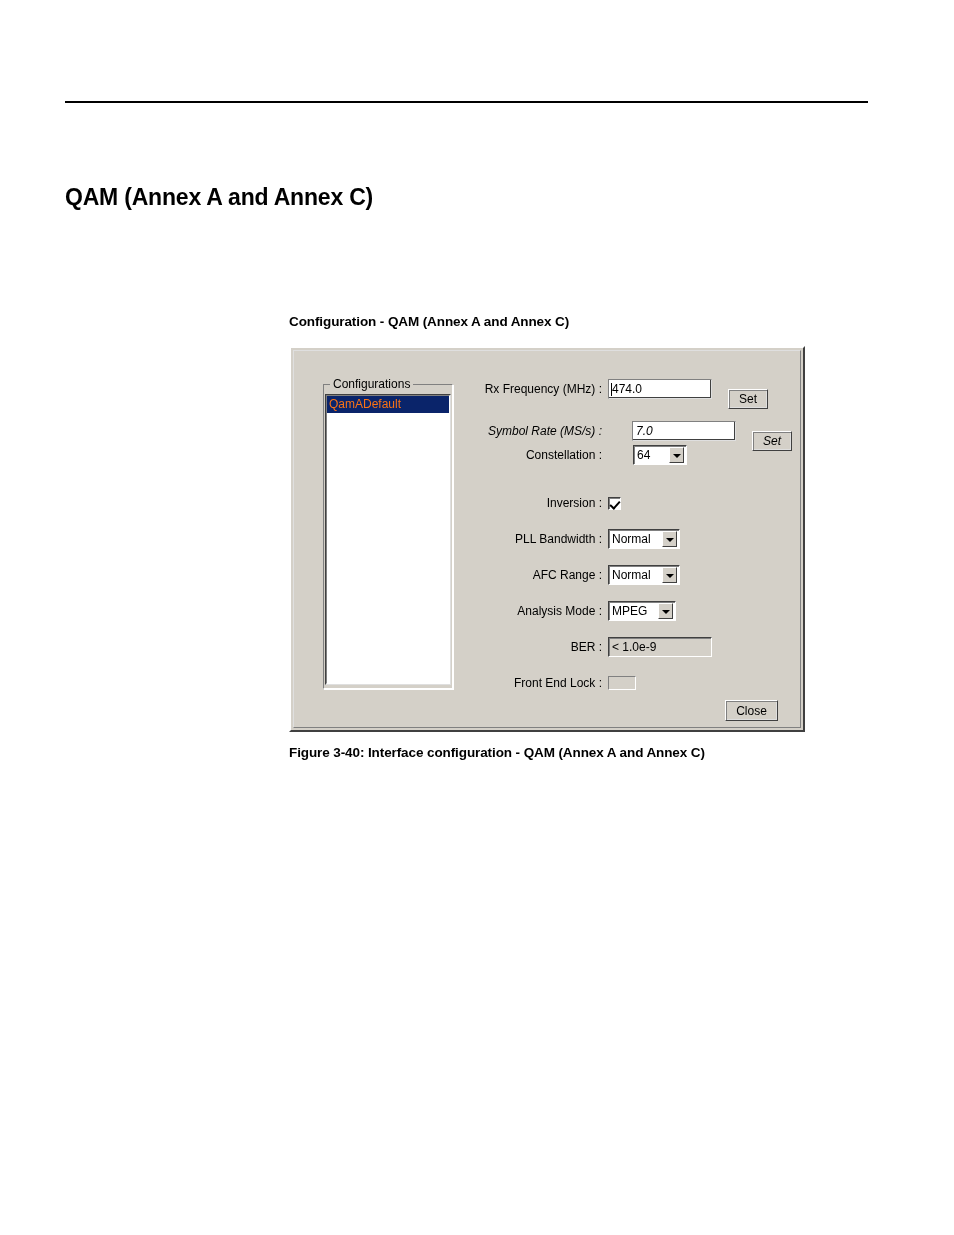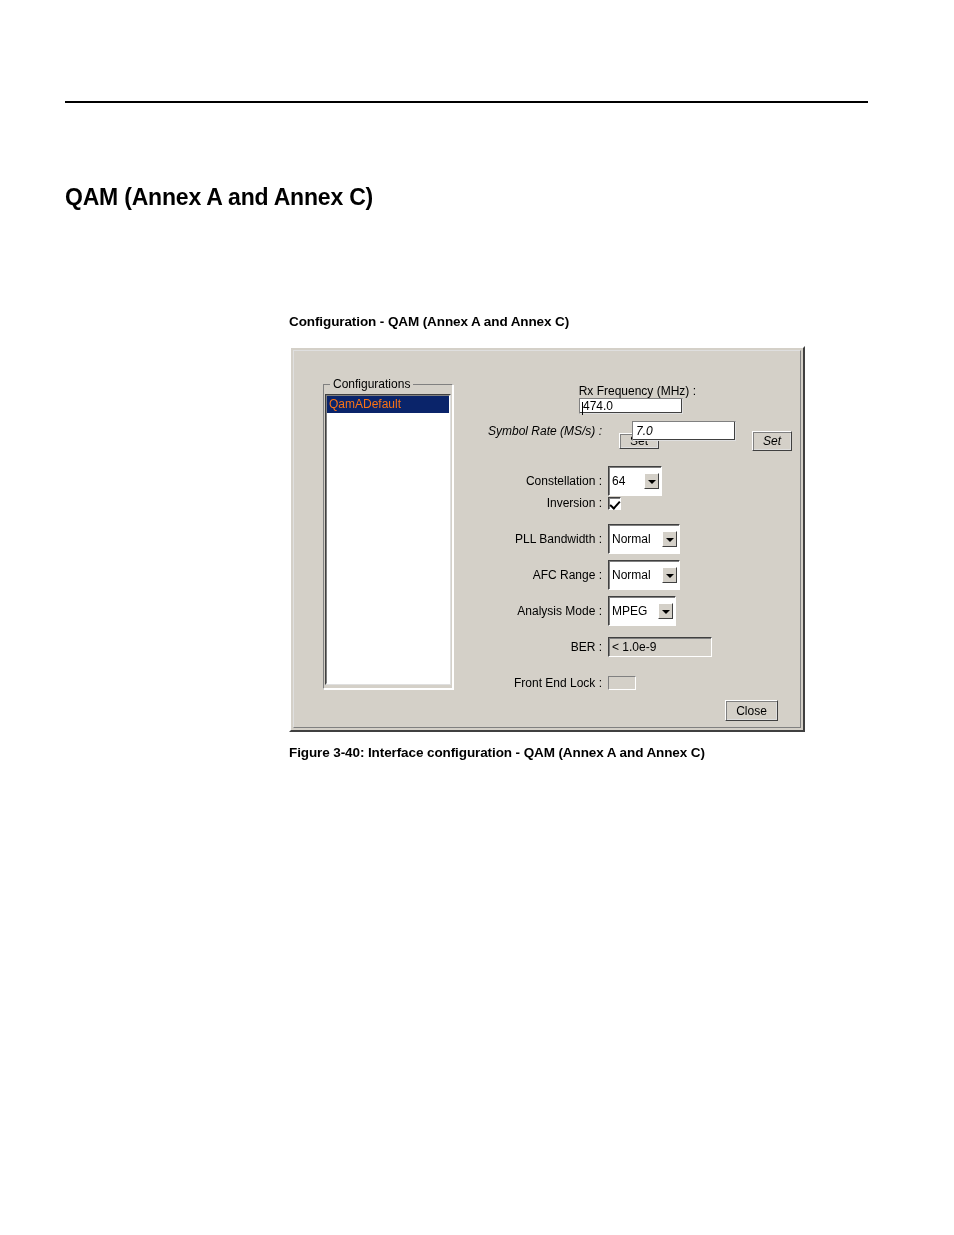--- a/index.html
+++ b/index.html
@@ -276,21 +276,21 @@
     color: #000000;
     display: flex;
     align-items: center;
     justify-content: center;
     height: 20px;
     width: 40px;
     margin-top: 19px;
   }
 
   .combo {
-    height: 30px;
+    height: 20px;
     background: #ffffff;
     border-top: 1px solid #404040;
     border-left: 1px solid #404040;
     border-right: 1px solid #ffffff;
     border-bottom: 1px solid #ffffff;
     box-shadow: 1px 1px 0 0 #808080 inset;
     box-sizing: border-box;
     display: flex;
     align-items: center;
     position: relative;
@@ -399,38 +399,38 @@
   <div class="groupbox-shadow"></div>
   <div class="groupbox-title">Configurations</div>
 
   <div class="listbox-outer"></div>
   <div class="listbox">
     <div class="listbox-item selected">QamADefault</div>
   </div>
 
   <div class="form">
 
-    <div class="row" style="top:6px;flex-direction:column;">
+    <div class="row" style="top:0;">
       <div class="row-label">Rx Frequency (MHz) :</div>
       <div class="textfield wide" style="width:104px;">
         <span class="caret"></span>
         <span>474.0</span>
       </div>
       <div class="btn" style="margin-left:16px;">Set</div>
     </div>
 
     <div class="row" style="top:42px;font-style:italic;">
       <div class="row-label">Symbol Rate (MS/s) :</div>
       <div class="textfield wide" style="width:104px;margin-left:24px;">
         <span>7.0</span>
       </div>
       <div class="btn" style="margin-left:16px;">Set</div>
     </div>
 
-    <div class="row" style="top:92px;">
+    <div class="row" style="top:66px;gap:25px;">
       <div class="row-label">Constellation :</div>
       <div class="combo" style="width:54px;">
         <span class="combo-text">64</span>
         <span class="combo-arrow"></span>
       </div>
     </div>
 
     <div class="row" style="top:114px;">
       <div class="row-label">Inversion :</div>
       <span class="checkbox checked"></span>

